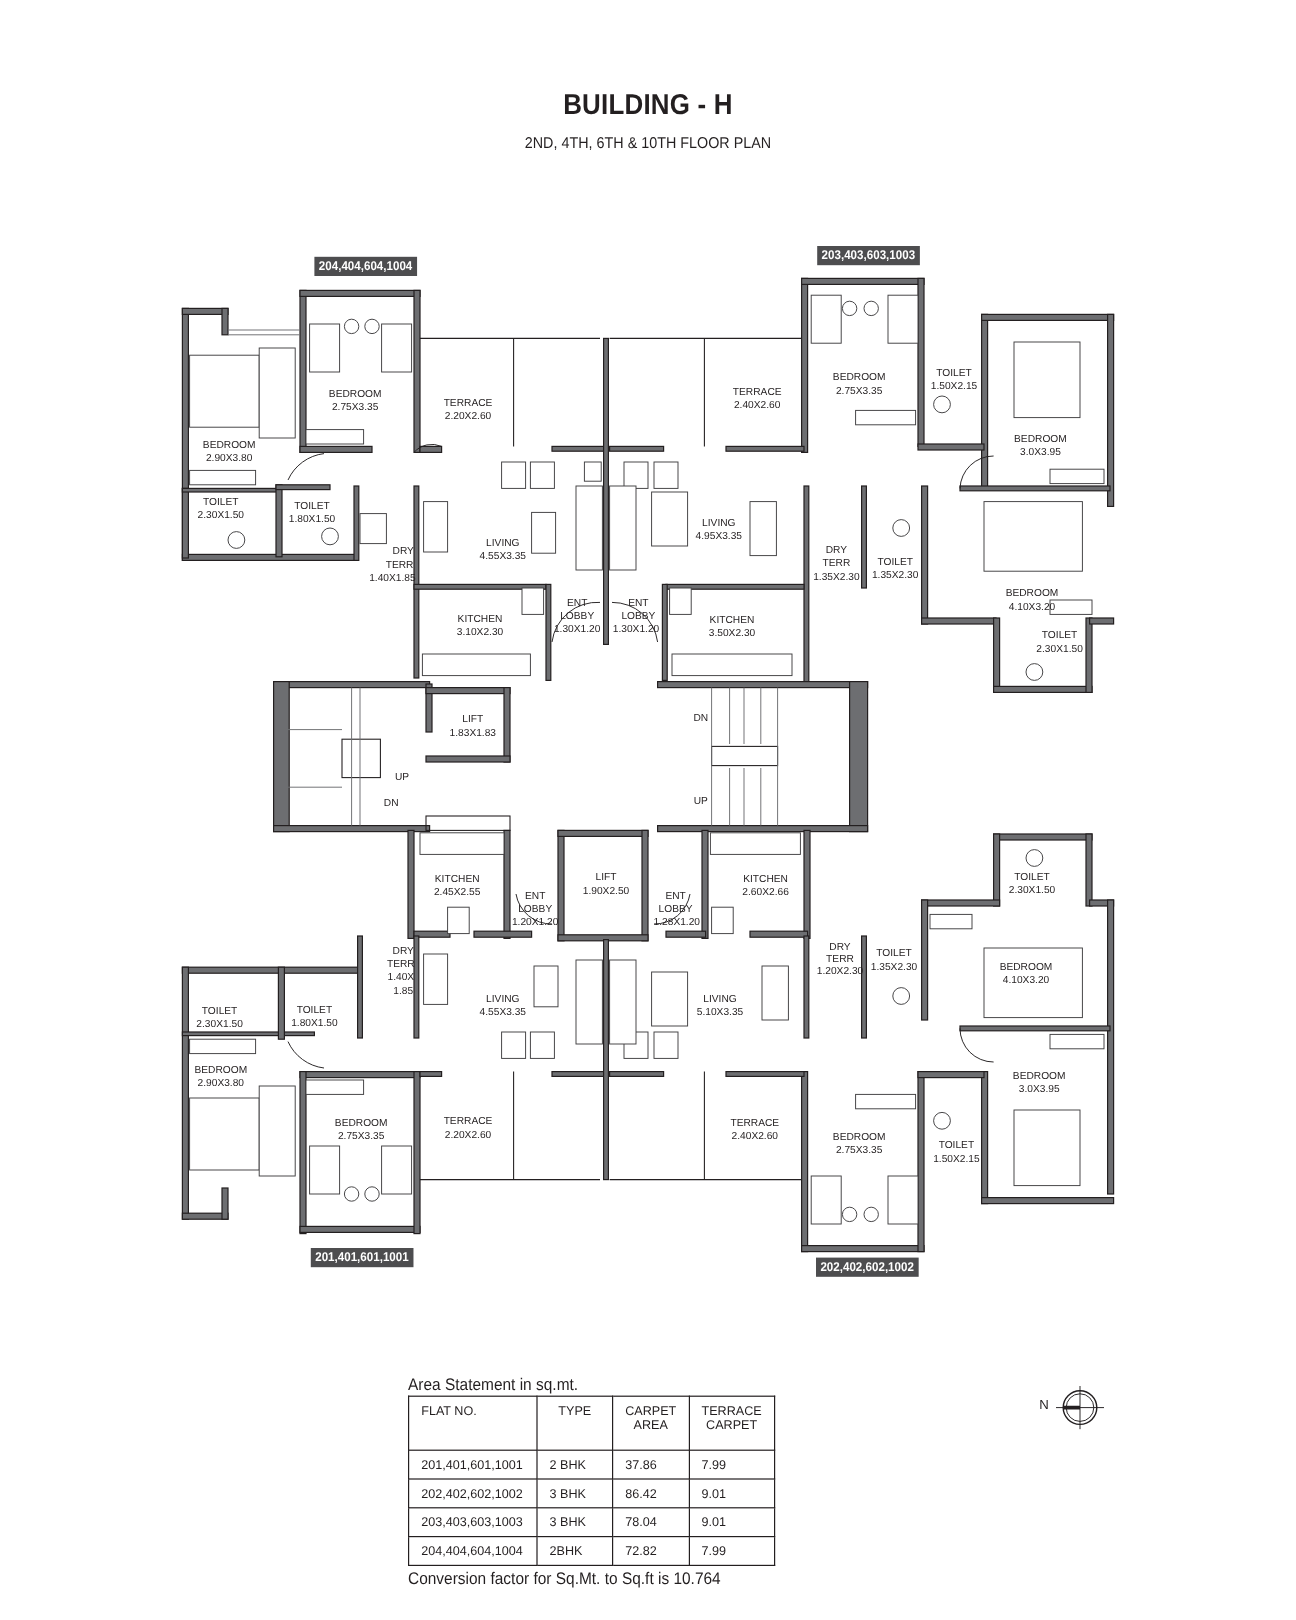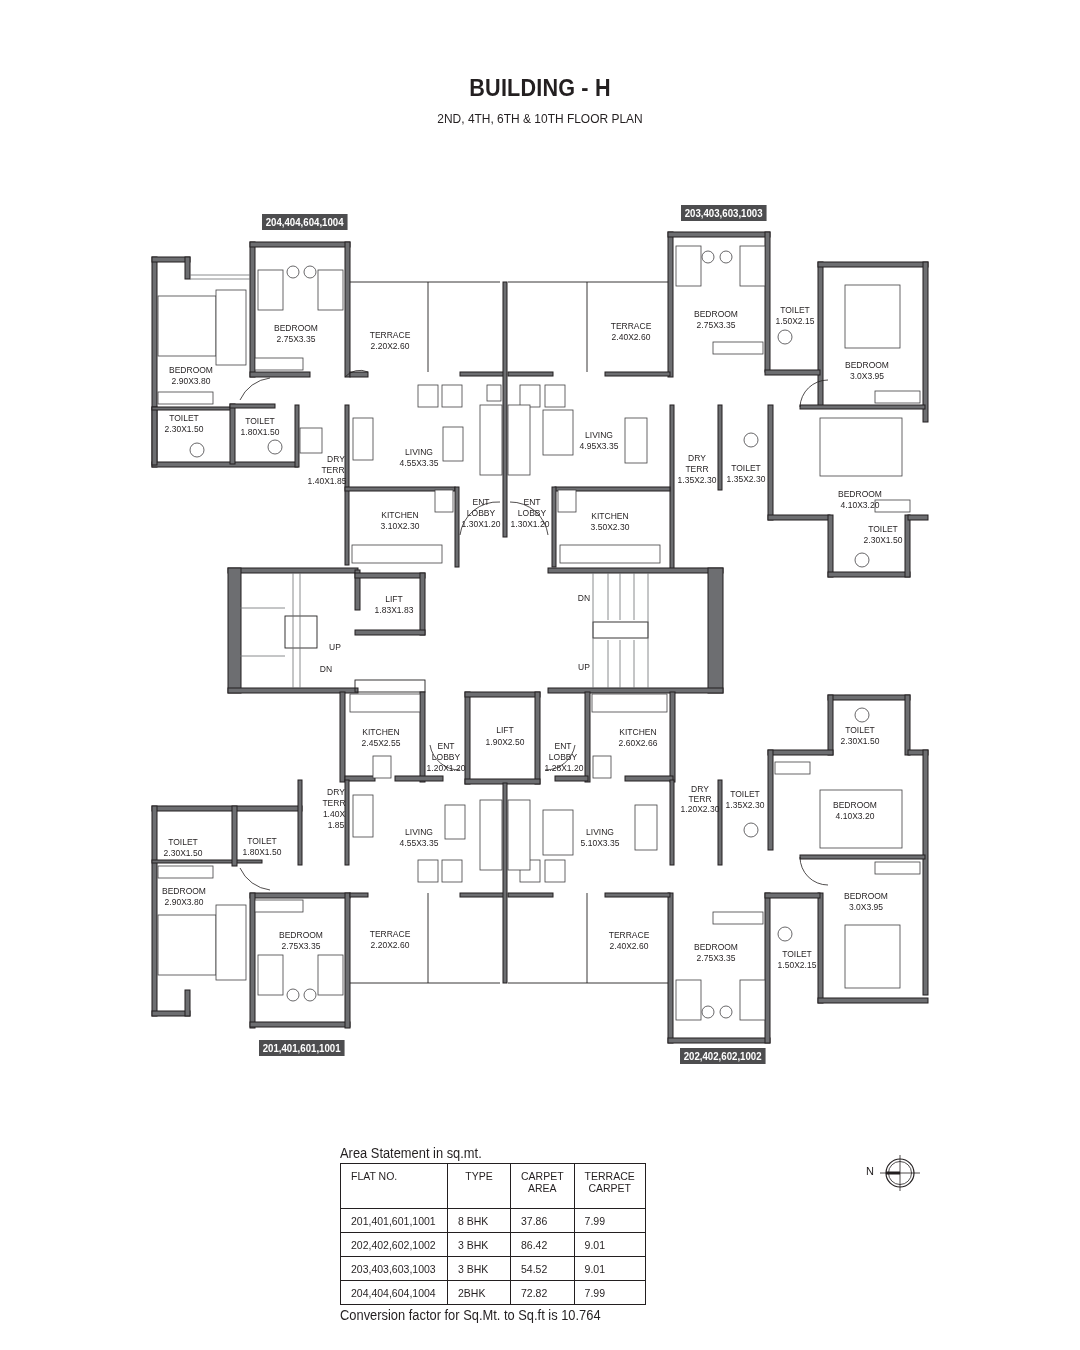--- a/index.html
+++ b/index.html
@@ -363,34 +363,34 @@
   <table class="stmt">
     <tbody>
         <tr>
       <th style="width:86px;text-align:left;">FLAT NO.</th>
       <th style="width:42px;" class="c">TYPE</th>
       <th style="width:41px;" class="c"><span>CARPET</span><br><span>AREA</span></th>
       <th style="width:41px;" class="c"><span>TERRACE</span><br><span>CARPET</span></th>
     </tr>
     <tr>
       <td>201,401,601,1001</td>
-      <td class="c">8 BHK</td>
+      <td class="c">2 BHK</td>
       <td class="c">37.86</td>
       <td class="c">7.99</td>
     </tr>
     <tr>
       <td>202,402,602,1002</td>
       <td class="c">3 BHK</td>
       <td class="c">86.42</td>
       <td class="c">9.01</td>
     </tr>
     <tr>
       <td>203,403,603,1003</td>
       <td class="c">3 BHK</td>
-      <td class="c">54.52</td>
+      <td class="c">78.04</td>
       <td class="c">9.01</td>
     </tr>
     <tr>
       <td>204,404,604,1004</td>
       <td class="c">2BHK</td>
       <td class="c">72.82</td>
       <td class="c">7.99</td>
     </tr>
   </tbody>
     </table>

